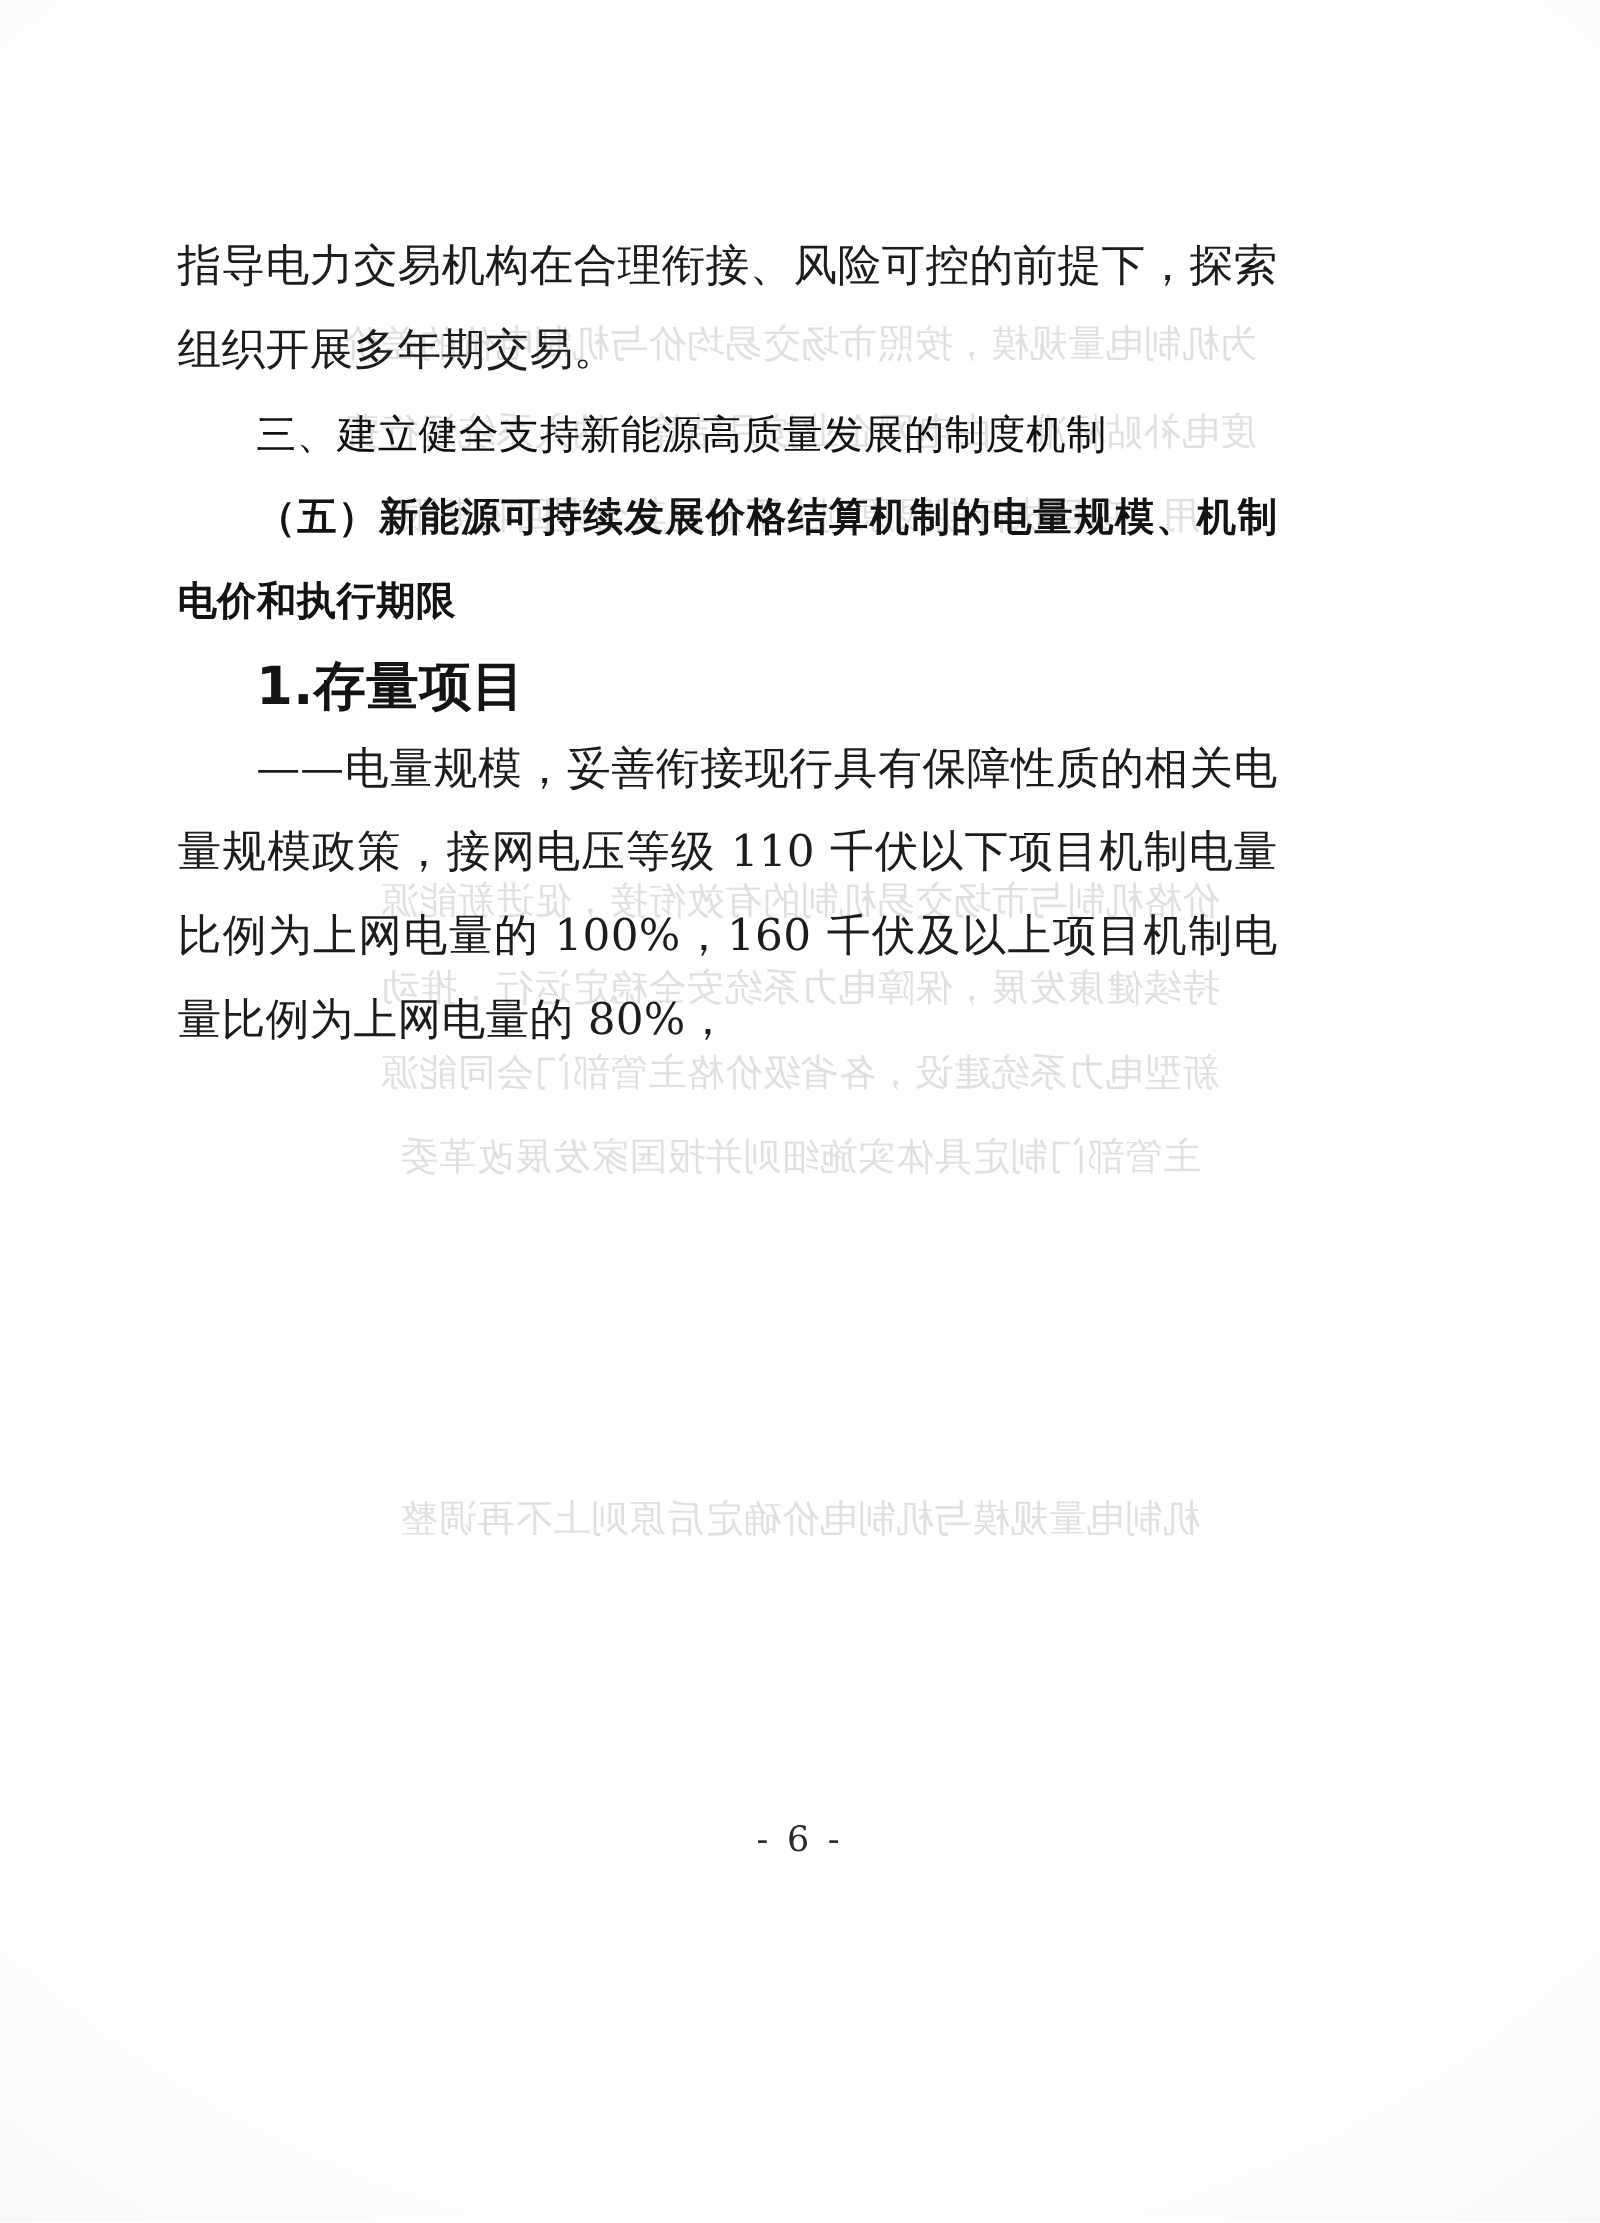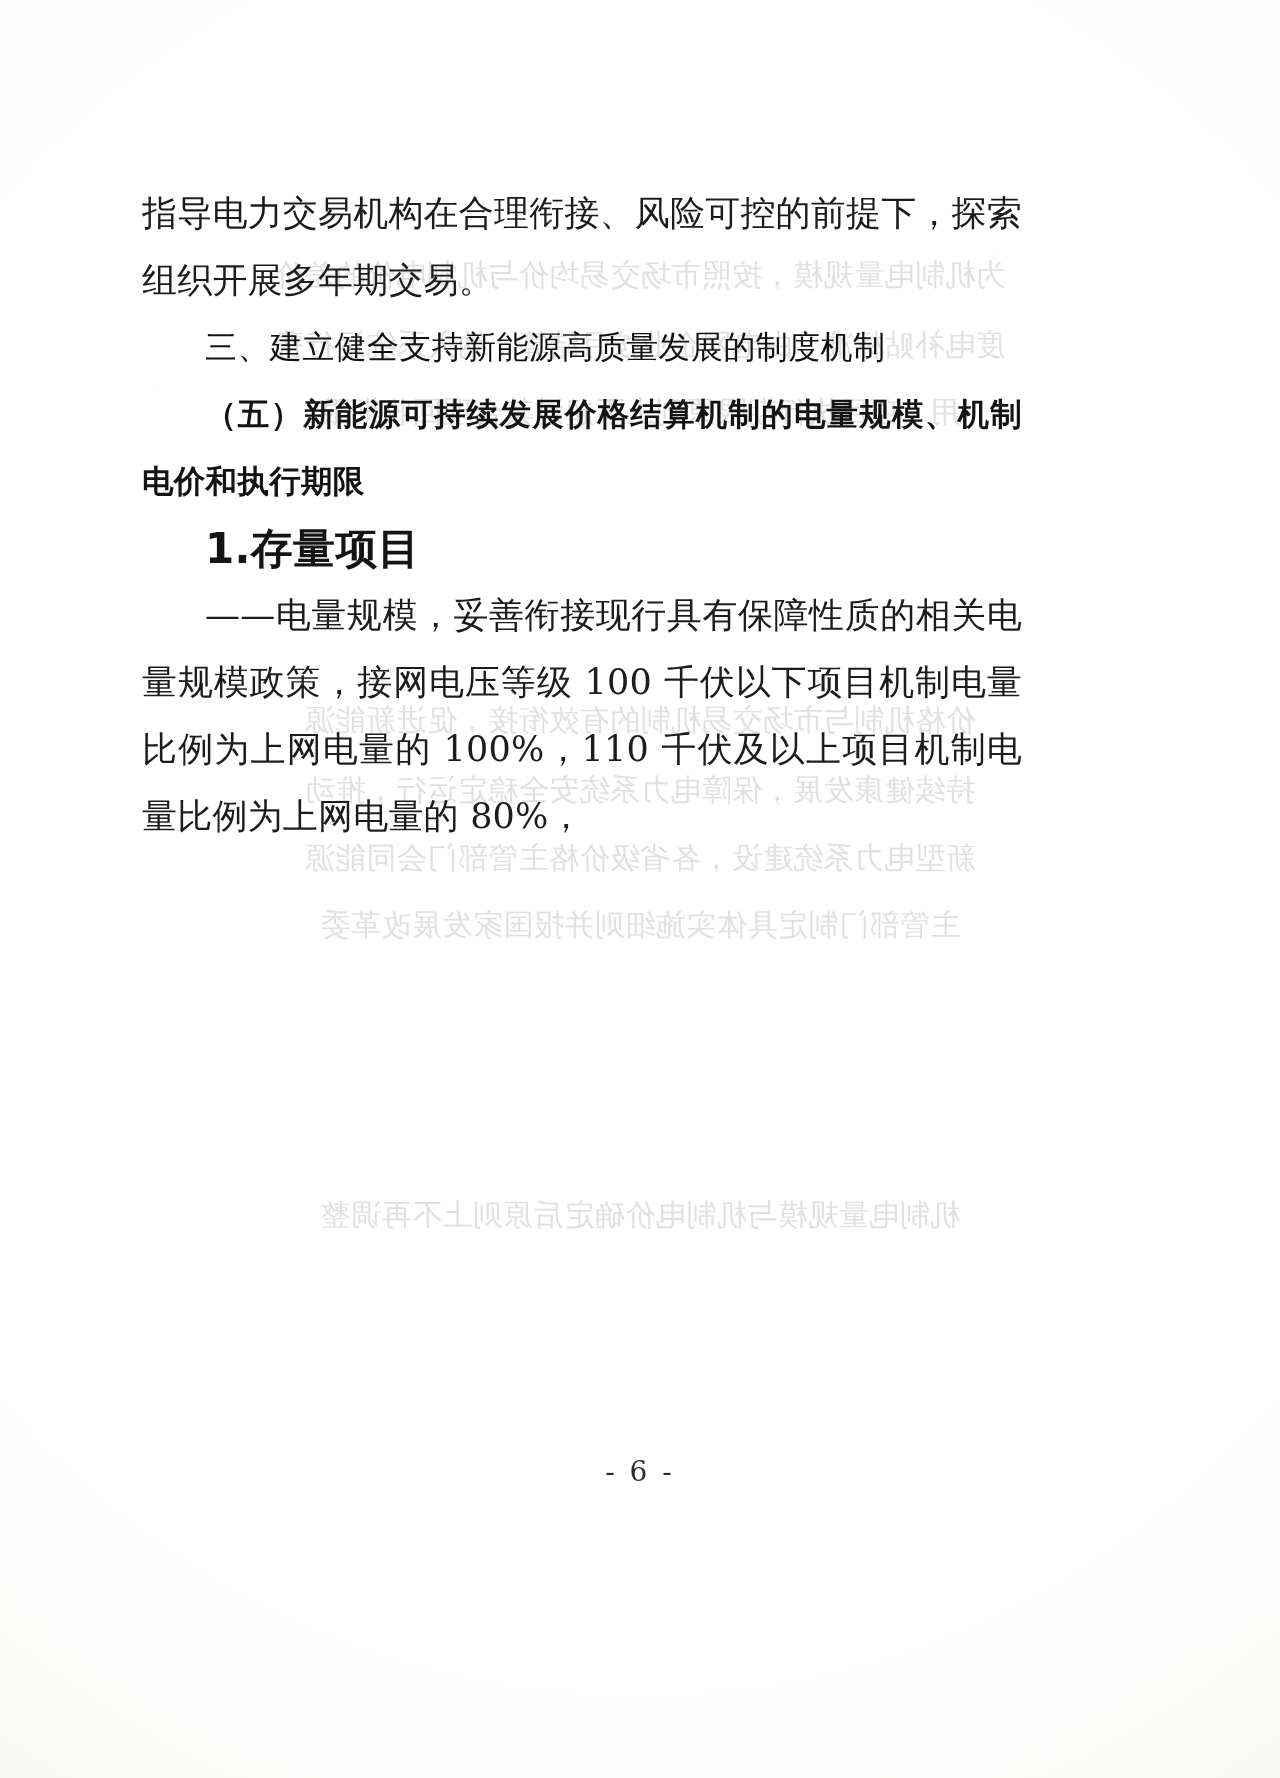--- a/index.html
+++ b/index.html
@@ -135,19 +135,19 @@
 
     <h2 class="section-heading">三、建立健全支持新能源高质量发展的制度机制</h2>
 
 
 
     <h3 class="sub-heading">（五）新能源可持续发展价格结算机制的电量规模、机制电价和执行期限</h3>
 
     <h4 class="item-heading">1.存量项目</h4>
 
 
-    <p class="body-text indent">——电量规模，妥善衔接现行具有保障性质的相关电量规模政策，接网电压等级 100 千伏以下项目机制电量比例为上网电量的 100%，110 千伏及以上项目机制电量比例为上网电量的 80%，</p>
+    <p class="body-text indent">——电量规模，妥善衔接现行具有保障性质的相关电量规模政策，接网电压等级 110 千伏以下项目机制电量比例为上网电量的 100%，160 千伏及以上项目机制电量比例为上网电量的 80%，</p>
 
   </div>
 
   <div class="page-number">- 6 -</div>
 
 </div>
 
 </body></html>

